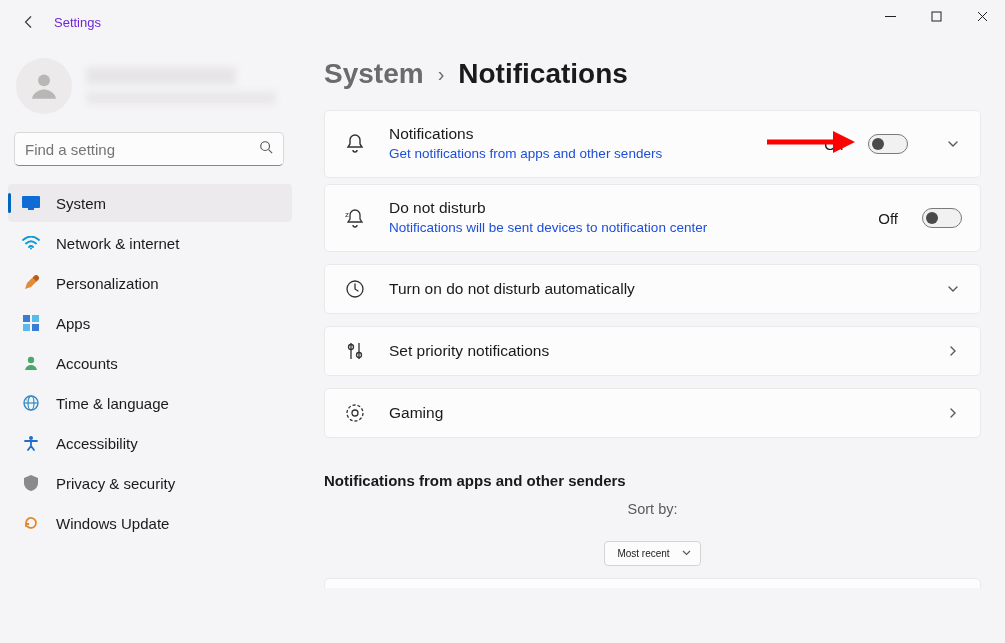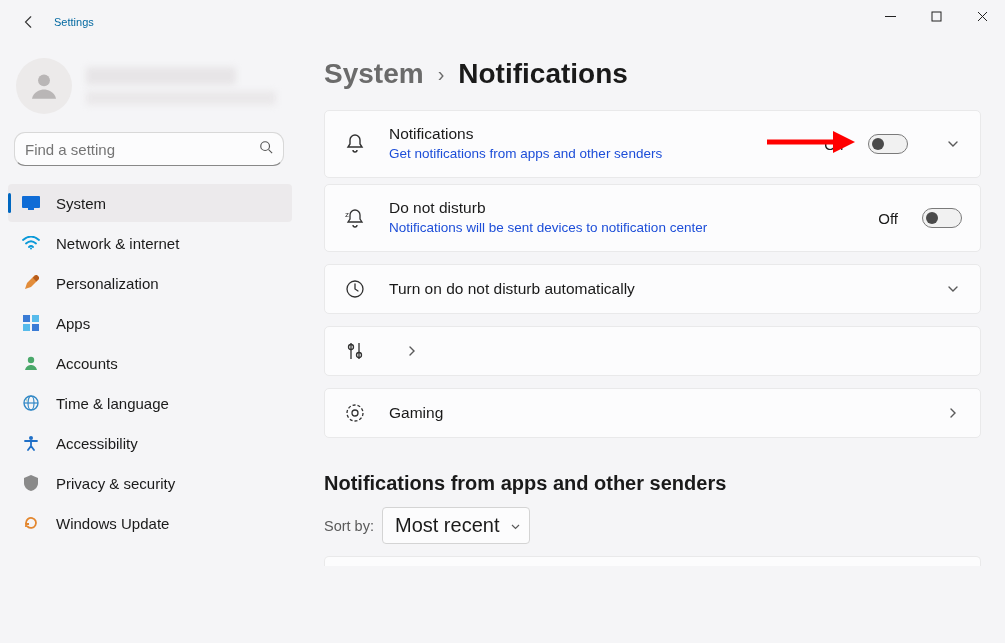--- a/index.html
+++ b/index.html
@@ -13,21 +13,21 @@
     position: relative;
   }
   
   .titlebar {
     display: flex;
     align-items: center;
     height: 44px;
     padding-left: 22px;
   }
   .titlebar .back { width: 22px; display:flex; align-items:center; color:#333; }
-  .titlebar .title { font-size: 11px; margin-left: 10px; color:#0369a1;}
+  .titlebar .title { font-size: 13px; margin-left: 10px; color:#6d28d9;}
   .wincontrols {
     position: absolute; top: 0; right: 0;
     display: flex;
   }
   .wincontrols div {
     width: 46px; height: 32px;
     display: flex; align-items: center; justify-content: center;
     color: #222;
   }
   .wincontrols svg { width: 11px; height: 11px; }
@@ -50,21 +50,21 @@
   .profile-name { height: 18px; width: 150px; background:#e7e5e7; border-radius:3px; filter: blur(3px); margin-bottom:6px;}
   .profile-email { height: 14px; width: 190px; background:#eae8ea; border-radius:3px; filter: blur(3px);}
 
   .search {
     margin: 0 0 18px 6px;
     width: 270px;
     height: 34px;
     background: #fcfcfd;
     border: 1px solid #d8d8d8;
     border-bottom: 1.5px solid #888;
-    border-radius: 11px;
+    border-radius: 5px;
     display: flex; align-items: center;
     padding: 0 10px;
   }
   .search input {
     flex: 1; border: none; outline: none; background: transparent;
     font-size: 15px; color: #555;
   }
   .search .search-ic { color:#555; }
 
   .nav { list-style: none; }
@@ -117,28 +117,28 @@
     position:relative;
   }
   .toggle::after {
     content:""; position:absolute; left:3px; top:3px;
     width:12px; height:12px; border-radius:50%;
     background:#4a4a4a;
   }
   .chevron-end { color:#5a5a5a; margin-left:14px; width:18px; display:flex; justify-content:center;}
 
   .section-head {
-    font-size: 20px; font-weight:600;
+    font-size: 15px; font-weight:600;
     margin-top: 34px; margin-bottom: 12px;
   }
-  .sort-row { display:flex; align-items:center; gap:8px; font-size:14.5px; color:#5a5a5a;}
+  .sort-row { display:flex; align-items:center; gap:24px; font-size:14.5px; color:#5a5a5a;flex-direction:column;}
   .sort-select {
     border:1px solid #d4d4d4; background:#fcfcfd;
     border-radius:4px; padding: 6px 30px 6px 12px;
-    font-size:20px; color:#1a1a1a;
+    font-size:10px; color:#1a1a1a;
     position:relative; display:inline-flex; align-items:center;
   }
   .sort-select .dd { position:absolute; right:8px; color:#5a5a5a; }
 
   
   .arrow {
     position:absolute;
     left: 440px; top: 16px;
     pointer-events:none;
   }
@@ -363,20 +363,23 @@
     <div class="group-gap"></div>
 
     <div class="card">
       <span class="card-ic">
         <svg width="20" height="20" viewBox="0 0 20 20">
             <path d="M6 2 v16 M14 2 v16" stroke="#313131" stroke-width="1.3"></path>
             <circle cx="6" cy="6" r="2.5" fill="none" stroke="#313131" stroke-width="1.3"></circle>
             <circle cx="14" cy="14" r="2.5" fill="none" stroke="#313131" stroke-width="1.3"></circle>
           </svg>
       </span>
+      <div class="card-body">
+        <div class="card-title">Set priority notifications</div>
+      </div>
       <span class="chevron-end">
         <svg width="14" height="14" viewBox="0 0 14 14">
             <path d="M5 3 L9 7 L5 11" stroke="#5a5a5a" stroke-width="1.4" fill="none" stroke-linecap="round"></path>
           </svg>
       </span>
     </div>
 
     <div class="group-gap"></div>
 
     <div class="card">

